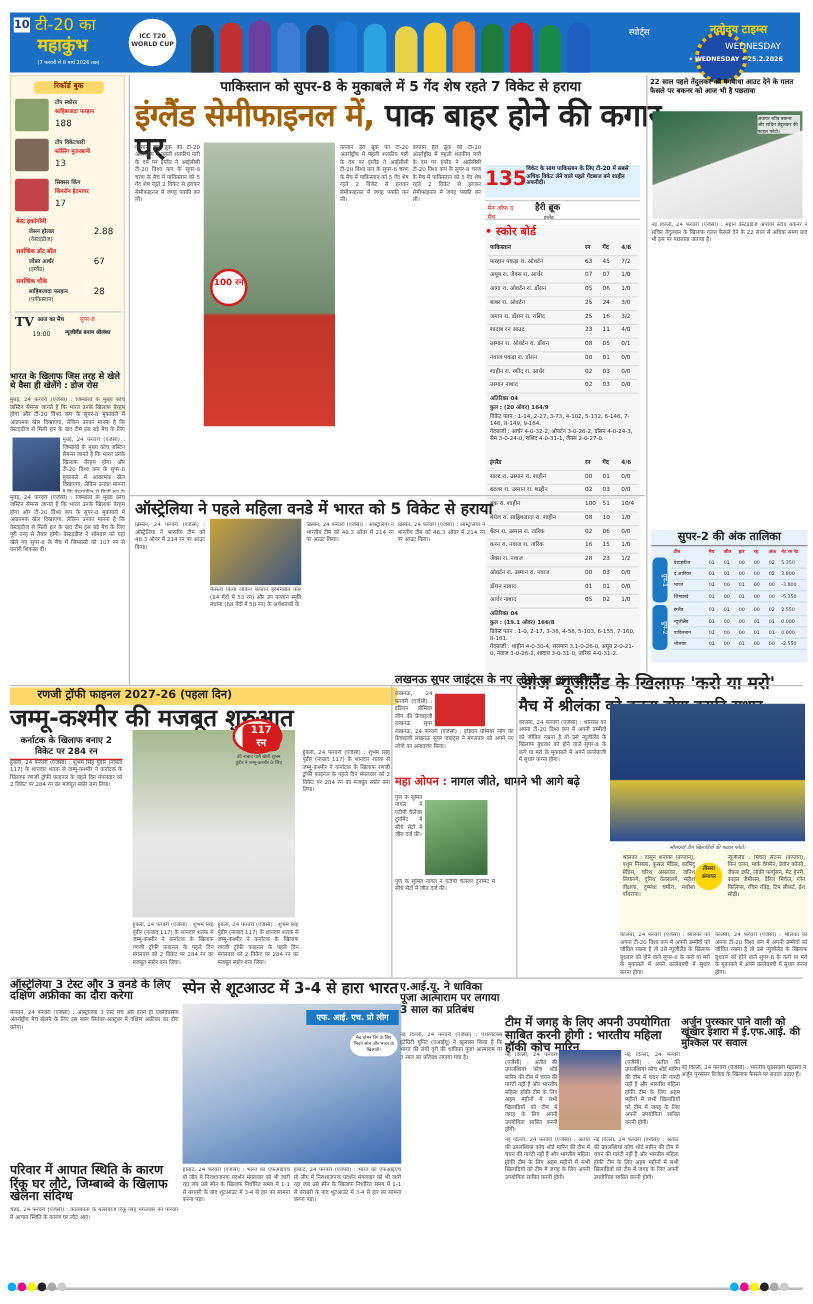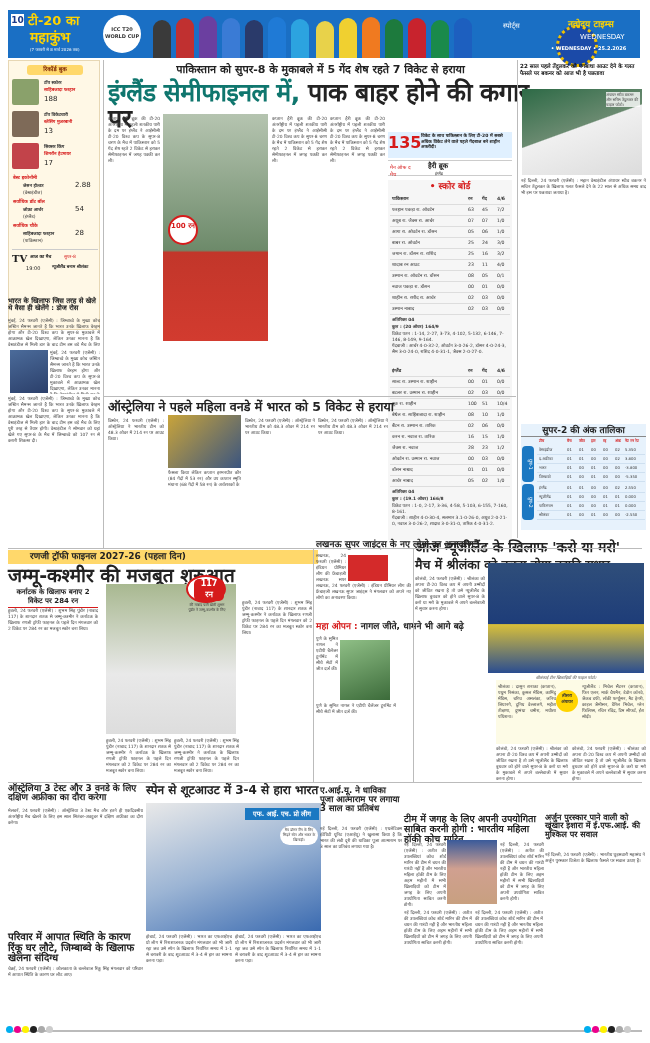--- a/index.html
+++ b/index.html
@@ -3,21 +3,21 @@
 <meta charset="utf-8">
 <style>
 *{box-sizing:border-box;margin:0;padding:0}
 body{width:650px;height:1043px;background:#fff;font-family:"DejaVu Sans",sans-serif;color:#222;position:relative;overflow:hidden;font-size:4.6px;line-height:1.35}
 .abs{position:absolute}
 .body-text{color:#444;font-size:4.4px;line-height:6px;text-align:justify;overflow:hidden}
 .hl{font-weight:bold;line-height:1.05}
 
 #banner{left:8px;top:10px;width:632px;height:48px;background:#1a6fc4}
 #pgnum{left:3px;top:4px;width:13px;height:12px;background:#fff;color:#1a3a8a;font-weight:bold;font-size:9px;text-align:center;line-height:12px}
-#t20title{left:20px;top:2px;color:#ffd400;font-weight:bold;font-size:13px}
+#t20title{left:20px;top:2px;color:#ffd400;font-weight:normal;font-size:13px}
 #mahakumbh{left:22px;top:18px;color:#ffd400;font-weight:bold;font-size:14px}
 #bannersub{left:22px;top:37px;color:#fff;font-size:4px}
 #wclogo{left:95px;top:5px;width:38px;height:38px;border-radius:50%;background:#fff;color:#333;font-size:5px;text-align:center;padding-top:11px;font-weight:bold}
 .player{position:absolute;bottom:0;width:18px;border-radius:9px 9px 0 0}
 #bcci{left:548px;top:15px;width:42px;height:42px;border-radius:50%;background:#1b4aa8;border:3px dotted #f0c000}
 #sportslbl{left:495px;top:12px;color:#fff;font-size:7px}
 #brand{left:560px;top:8px;color:#ffd400;font-weight:bold;font-size:9px}
 #city{left:572px;top:23px;color:#fff;font-size:7px}
 #dateline{left:543px;top:35px;color:#fff;font-size:5px;font-weight:bold}
 
@@ -27,29 +27,29 @@
 .recphoto{position:absolute;left:0;top:0;width:27px;height:26px;background:#8aa16b;border-radius:2px}
 .reclabel{position:absolute;left:32px;top:1px;font-size:4.5px;color:#333;font-weight:bold}
 .recname{position:absolute;left:32px;top:8px;font-size:4.5px;color:#d61b1b;font-weight:bold}
 .recval{position:absolute;left:32px;top:16px;font-size:7px;color:#222}
 .statlbl{position:absolute;left:4px;color:#d61b1b;font-weight:bold;font-size:4.8px}
 .statname{position:absolute;left:14px;font-size:4.5px;color:#333;font-weight:bold}
 .statval{position:absolute;left:66px;font-size:7px}
 
 #kicker1{left:108px;top:63px;width:425px;font-size:11px;color:#222;font-weight:bold;text-align:center}
 #mainhl{left:108px;top:80px;width:425px;font-size:25px;letter-spacing:-0.5px}
-#mainhl .blue{color:#0f766e}
+#mainhl .blue{color:#a16207}
 #mainphoto{left:163px;top:114px;width:105px;height:227px;background:linear-gradient(180deg,#b5c4b0,#6d8a6a 60%,#c2362a 61%,#d23b2f)}
 #badge100{left:168px;top:215px;width:30px;height:30px;border-radius:50%;background:#fff;border:2px solid #d61b1b;color:#d61b1b;font-weight:bold;font-size:7px;text-align:center;padding-top:5px}
 #highlightbox{left:388px;top:132px;width:124px;height:26px;background:#e0f0ff}
 #hb135{left:0;top:0;color:#d61b1b;font-weight:bold;font-size:16px}
 #hbtxt{left:33px;top:1px;width:90px;color:#222;font-weight:bold;font-size:4.5px;line-height:5.5px}
 #momrow{left:388px;top:160px;width:124px;height:16px;border-top:1px solid #ccc;border-bottom:1px solid #ccc}
 #scoreboard{left:388px;top:180px;width:124px;height:360px;background:#f6f6f6}
-#sbtitle{left:0;top:0;width:124px;text-align:center;color:#d61b1b;font-weight:bold;font-size:9px}
+#sbtitle{left:0;top:0;width:124px;color:#d61b1b;font-weight:bold;font-size:9px}
 .sbrow{position:absolute;left:2px;width:120px;height:10.6px;border-bottom:1px solid #ddd;font-size:4.6px;color:#333;line-height:10px}
 .sbrow .n{position:absolute;left:2px}
 .sbrow .r{position:absolute;left:78px}
 .sbrow .b{position:absolute;left:92px}
 .sbrow .e{position:absolute;left:107px}
 .sbhead{font-weight:bold}
 .sbnote{position:absolute;left:4px;width:118px;font-size:4.4px;color:#333;line-height:5.6px}
 
 #rcolkicker{left:520px;top:63px;width:125px;font-size:5.6px;font-weight:bold;color:#111;line-height:7px}
 #tendphoto{left:522px;top:89px;width:120px;height:86px;background:linear-gradient(160deg,#2d6a46,#6a8a70 45%,#f0f0f0 46%,#dcdcdc)}
@@ -144,21 +144,21 @@
     <div class="recname">शिमरॉन हेटमायर</div>
     <div class="recval">17</div>
   </div>
   <div class="statlbl" style="top:114px">बेस्ट इकोनॉमी</div>
   <div class="statname" style="top:122px">जेसन होल्डर</div>
   <div class="statname" style="top:129px;font-weight:normal">(वेस्टइंडीज)</div>
   <div class="statval" style="top:120px">2.88</div>
   <div class="statlbl" style="top:138px">सर्वाधिक डॉट बॉल</div>
   <div class="statname" style="top:146px">जोफ्रा आर्चर</div>
   <div class="statname" style="top:153px;font-weight:normal">(इंग्लैंड)</div>
-  <div class="statval" style="top:144px">54</div>
+  <div class="statval" style="top:144px">67</div>
   <div class="statlbl" style="top:162px">सर्वाधिक चौके</div>
   <div class="statname" style="top:170px">साहिबजादा फरहान</div>
   <div class="statname" style="top:177px;font-weight:normal">(पाकिस्तान)</div>
   <div class="statval" style="top:168px">28</div>
   <div class="abs" style="left:3px;top:188px;width:86px;height:30px;border-top:1px solid #ccc">
     <span class="abs" style="left:0;top:2px;font-family:'DejaVu Serif',serif;font-weight:bold;font-size:10px">TV</span>
     <span class="abs" style="left:18px;top:4px;font-size:4.5px;font-weight:bold">आज का मैच</span>
     <span class="abs" style="left:52px;top:4px;font-size:4.5px;color:#d61b1b">सुपर-8</span>
     <span class="abs" style="left:14px;top:15px;font-size:5px">19:00</span>
     <span class="abs" style="left:40px;top:14px;width:46px;font-size:4.3px;font-weight:bold">न्यूजीलैंड बनाम श्रीलंका</span>

